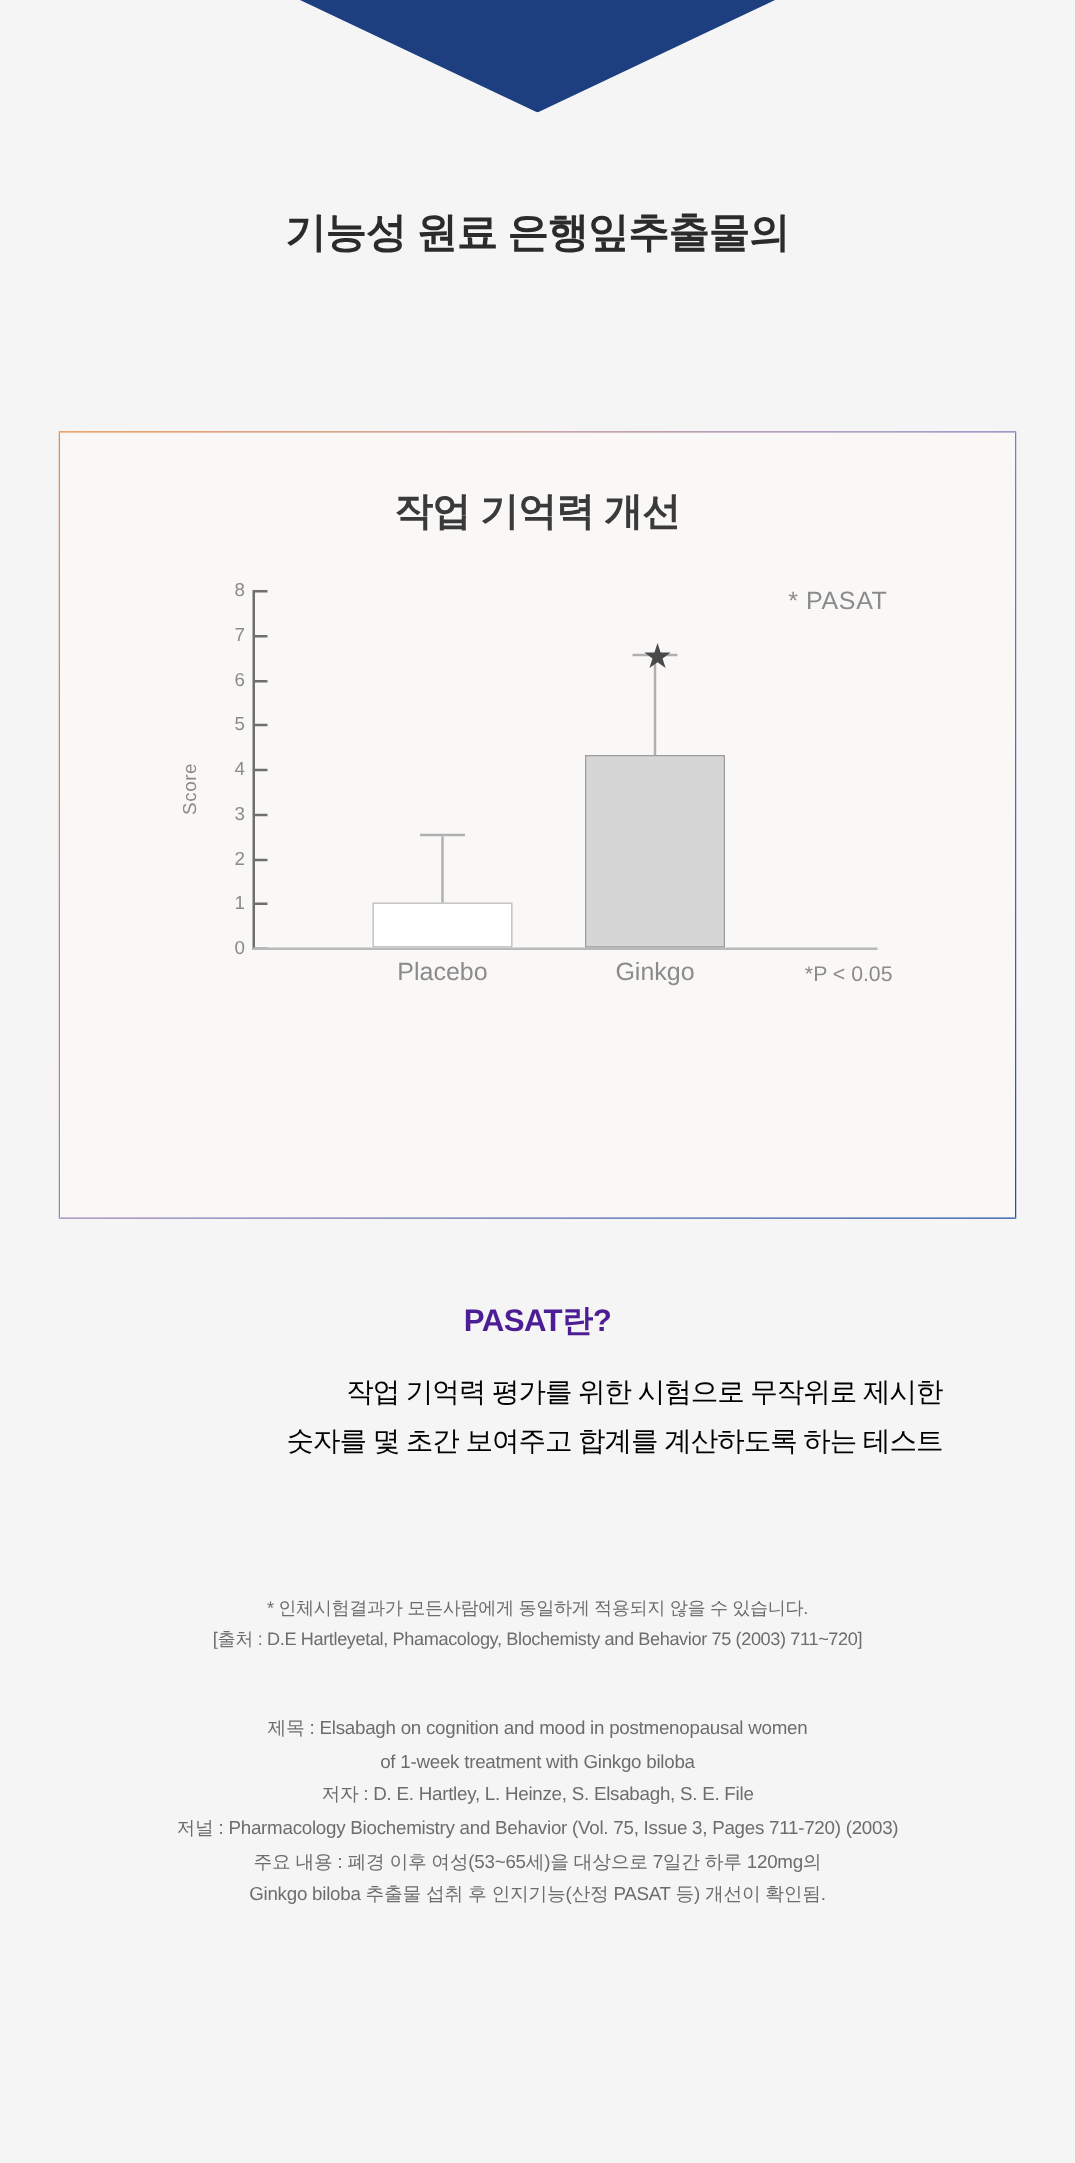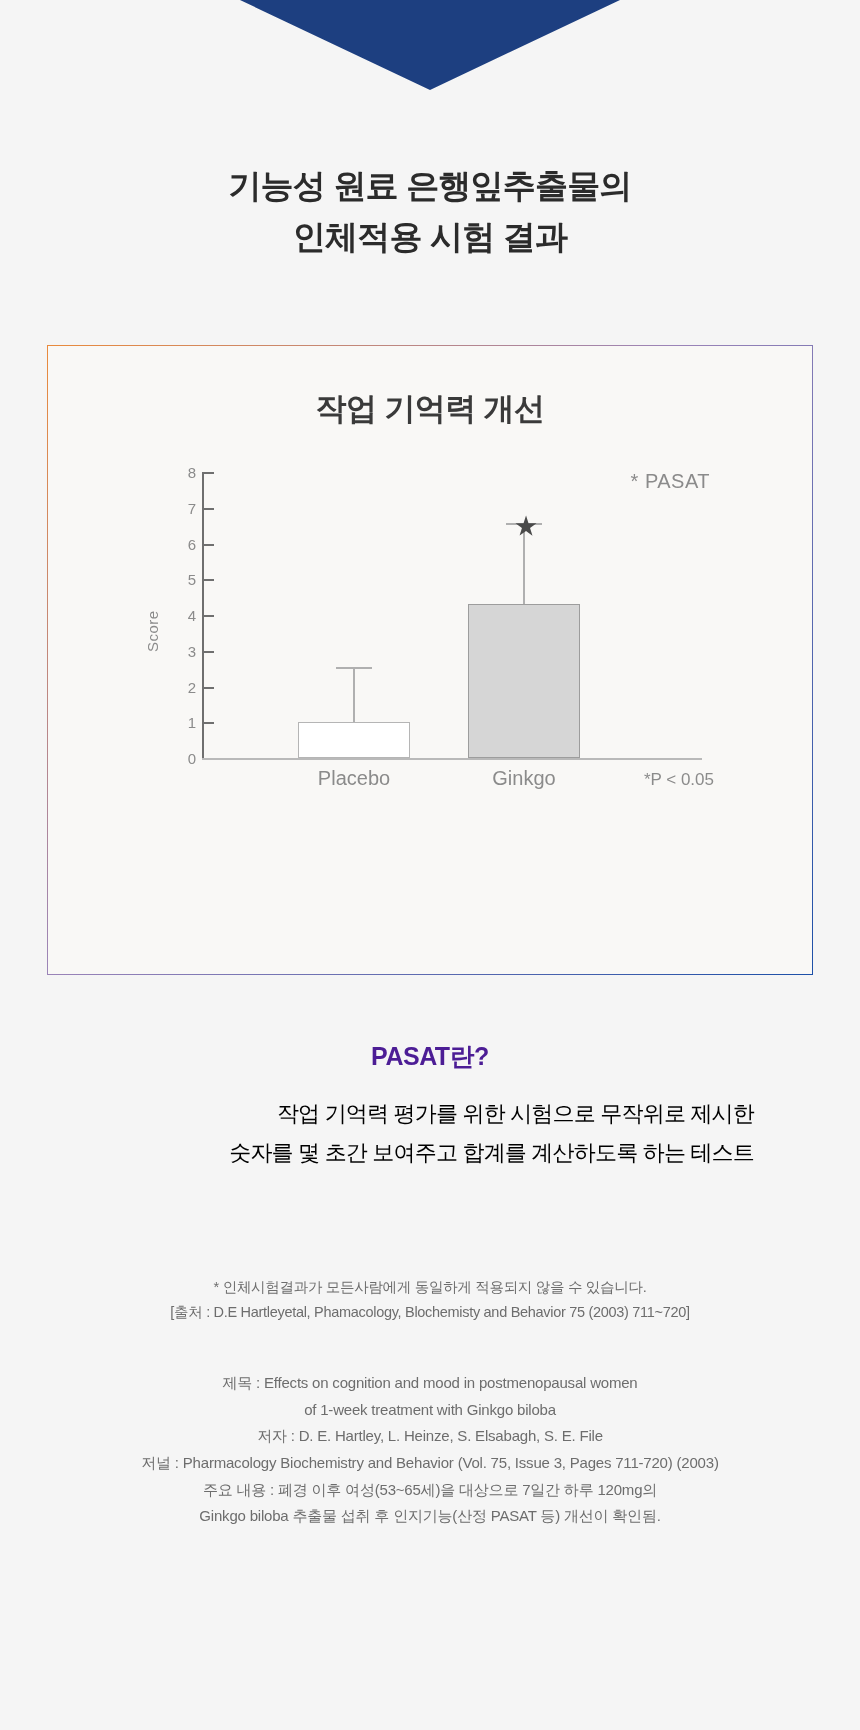--- a/index.html
+++ b/index.html
@@ -229,21 +229,20 @@
   }
   .refs .line { display: block; }
 </style>
 </head>
 <body>
 
 <div class="top-banner"></div>
 
 <div class="headline">
   <span class="line">기능성 원료 은행잎추출물의</span>
-  <span class="line">인체적용 시험 결과</span>
 </div>
 
 <div class="chart-card">
   <div class="chart-title">작업 기억력 개선</div>
 
   <div class="plot-wrap">
     <div class="y-label">Score</div>
     <div class="y-axis"></div>
 
     <div class="tick" style="top:10px"></div>
@@ -290,19 +289,19 @@
   <span class="line">작업 기억력 평가를 위한 시험으로 무작위로 제시한</span>
   <span class="line">숫자를 몇 초간 보여주고 합계를 계산하도록 하는 테스트</span>
 </div>
 
 <div class="notes">
   <span class="line">* 인체시험결과가 모든사람에게 동일하게 적용되지 않을 수 있습니다.</span>
   <span class="line">[출처 : D.E Hartleyetal, Phamacology, Blochemisty and Behavior 75 (2003) 711~720]</span>
 </div>
 
 <div class="refs">
-  <span class="line">제목 : Effects on cognition and mood in postmenopausal women</span>
+  <span class="line">제목 : Elsabagh on cognition and mood in postmenopausal women</span>
   <span class="line">of 1-week treatment with Ginkgo biloba</span>
   <span class="line">저자 : D. E. Hartley, L. Heinze, S. Elsabagh, S. E. File</span>
   <span class="line">저널 : Pharmacology Biochemistry and Behavior (Vol. 75, Issue 3, Pages 711-720) (2003)</span>
   <span class="line">주요 내용 : 폐경 이후 여성(53~65세)을 대상으로 7일간 하루 120mg의</span>
   <span class="line">Ginkgo biloba 추출물 섭취 후 인지기능(산정 PASAT 등) 개선이 확인됨.</span>
 </div>
 
 </body></html>

